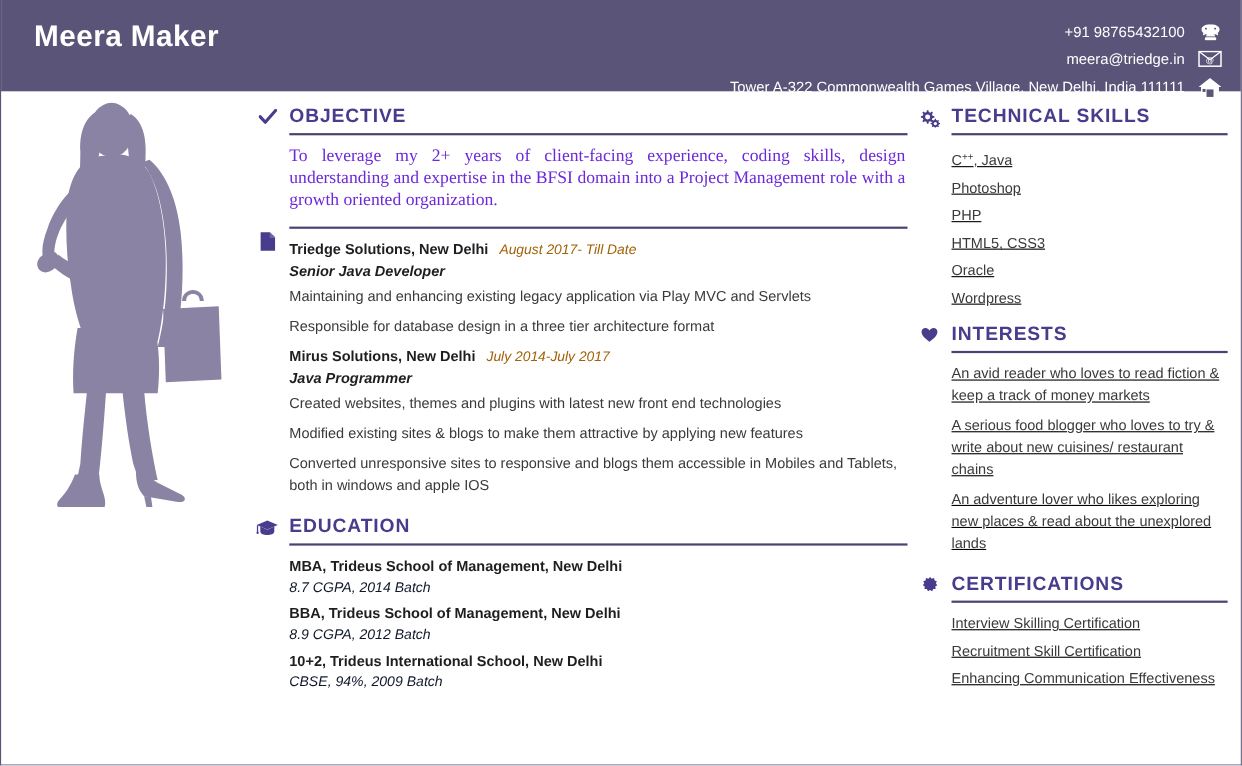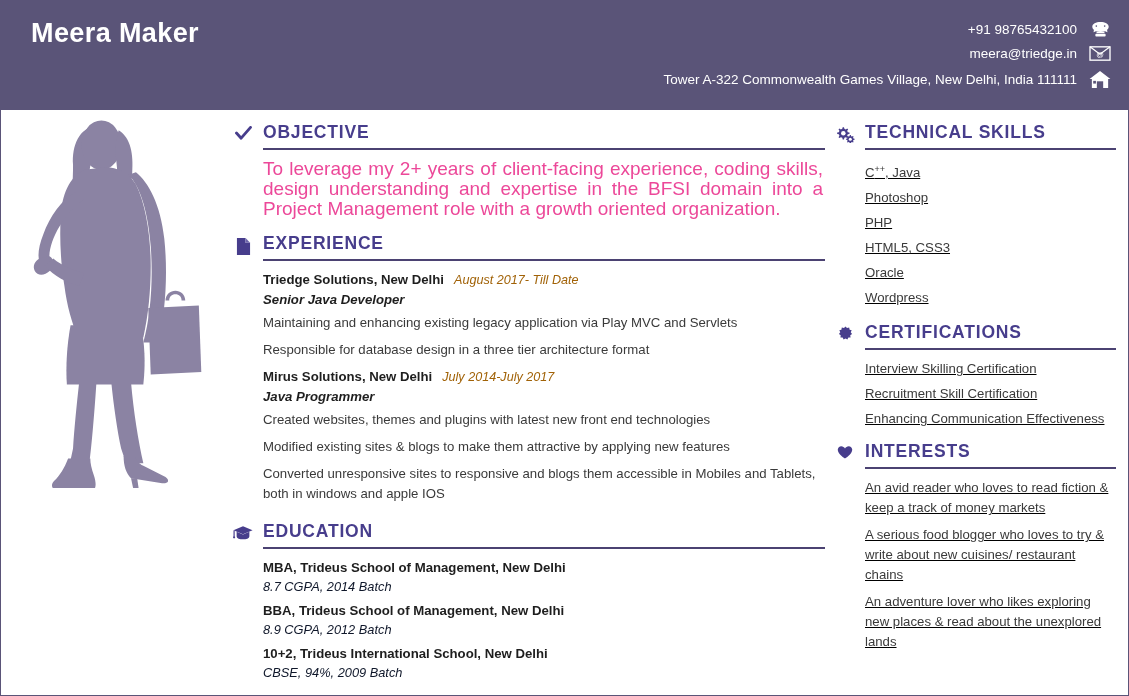--- a/index.html
+++ b/index.html
@@ -18,21 +18,21 @@
     height: 696px;
     background: #ffffff;
     border-left: 1px solid #5a5478;
     border-right: 1px solid #5a5478;
     border-bottom: 1px solid #5a5478;
   }
 
   
   .header {
     position: relative;
-    height: 110px;
+    height: 83px;
     background: #5a5478;
     padding: 8px 14px 0 30px;
     display: flex;
     align-items: flex-start;
     justify-content: space-between;
   }
 
   .name {
     color: #ffffff;
     font-size: 27px;
@@ -121,25 +121,26 @@
   }
 
   .sec-rule {
     height: 2px;
     background: #4b4272;
     margin-bottom: 9px;
   }
 
   
   .objective-text {
-    font-size: 19px;
-    color: #ec4899;
+    font-size: 16px;
+    color: #6d28d9;
     line-height: 20px;
     text-align: justify;
     padding-right: 2px;
+    font-family: Liberation Serif, serif;
   }
 
   .job { margin-bottom: 2px; }
 
   .job-head {
     font-size: 13.2px;
     color: #1e1e1e;
     font-weight: bold;
     line-height: 19px;
   }
@@ -314,21 +315,20 @@
 
       <div class="section" style="margin-top:14px;">
         <div class="sec-icon">
           <svg width="15" height="19" viewBox="0 0 16 20">
             <path d="M1 1 L10 1 L15 6 L15 19 L1 19 Z" fill="#473d8c"></path>
             <path d="M10 1 L10 6 L15 6 Z" fill="#ffffff"></path>
             <path d="M10 1 L15 6 L10 6 Z" fill="#6b63a8"></path>
           </svg>
         </div>
         <div class="sec-body">
-          <div class="sec-title">EXPERIENCE</div>
           <div class="sec-rule"></div>
 
           <div class="job">
             <div class="job-head">
               <span>Triedge Solutions, New Delhi</span><span class="job-dates">August 2017- Till Date</span>
             </div>
             <div class="job-role">Senior Java Developer</div>
             <div class="bullet">Maintaining and enhancing existing legacy application via Play MVC and Servlets</div>
             <div class="bullet">Responsible for database design in a three tier architecture format</div>
           </div>
@@ -397,49 +397,49 @@
             <div class="side-item"><span>C</span><sup>++</sup><span>, Java</span></div>
             <div class="side-item">Photoshop</div>
             <div class="side-item">PHP</div>
             <div class="side-item">HTML5, CSS3</div>
             <div class="side-item">Oracle</div>
             <div class="side-item">Wordpress</div>
           </div>
         </div>
       </div>
 
+      <div class="section" style="margin-top:7px;">
+        <div class="sec-icon">
+          <svg width="16" height="15" viewBox="0 0 17 15">
+            <path fill="#473d8c" d="M8.5 14 C8.5 14 0.8 9.3 0.8 4.7 C0.8 2.3 2.6 0.8 4.6 0.8 C6.2 0.8 7.7 1.8 8.5 3.2 C9.3 1.8 10.8 0.8 12.4 0.8 C14.4 0.8 16.2 2.3 16.2 4.7 C16.2 9.3 8.5 14 8.5 14 Z"></path>
+          </svg>
+        </div>
+        <div class="sec-body">
+          <div class="sec-title">INTERESTS</div>
+          <div class="sec-rule"></div>
+          <div class="side-list">
+            <div class="side-item para">An avid reader who loves to read fiction &amp; keep a track of money markets</div>
+            <div class="side-item para">A serious food blogger who loves to try &amp; write about new cuisines/ restaurant chains</div>
+            <div class="side-item para">An adventure lover who likes exploring new places &amp; read about the unexplored lands</div>
+          </div>
+        </div>
+      </div>
+
       <div class="section" style="margin-top:9px;">
         <div class="sec-icon">
           <svg width="15" height="15" viewBox="0 0 16 16">
             <path fill="#473d8c" d="M8 0.5 L9.6 2.2 L11.9 1.6 L12.4 3.9 L14.6 4.6 L13.6 6.7 L15 8.5 L13.1 9.9 L13.4 12.2 L11.1 12.3 L10 14.4 L8 13.3 L6 14.4 L4.9 12.3 L2.6 12.2 L2.9 9.9 L1 8.5 L2.4 6.7 L1.4 4.6 L3.6 3.9 L4.1 1.6 L6.4 2.2 Z"></path>
           </svg>
         </div>
         <div class="sec-body">
           <div class="sec-title">CERTIFICATIONS</div>
           <div class="sec-rule"></div>
           <div class="side-list">
             <div class="side-item">Interview Skilling Certification</div>
             <div class="side-item">Recruitment Skill Certification</div>
             <div class="side-item">Enhancing Communication Effectiveness</div>
           </div>
         </div>
       </div>
 
-      <div class="section" style="margin-top:7px;">
-        <div class="sec-icon">
-          <svg width="16" height="15" viewBox="0 0 17 15">
-            <path fill="#473d8c" d="M8.5 14 C8.5 14 0.8 9.3 0.8 4.7 C0.8 2.3 2.6 0.8 4.6 0.8 C6.2 0.8 7.7 1.8 8.5 3.2 C9.3 1.8 10.8 0.8 12.4 0.8 C14.4 0.8 16.2 2.3 16.2 4.7 C16.2 9.3 8.5 14 8.5 14 Z"></path>
-          </svg>
-        </div>
-        <div class="sec-body">
-          <div class="sec-title">INTERESTS</div>
-          <div class="sec-rule"></div>
-          <div class="side-list">
-            <div class="side-item para">An avid reader who loves to read fiction &amp; keep a track of money markets</div>
-            <div class="side-item para">A serious food blogger who loves to try &amp; write about new cuisines/ restaurant chains</div>
-            <div class="side-item para">An adventure lover who likes exploring new places &amp; read about the unexplored lands</div>
-          </div>
-        </div>
-      </div>
-
     </div>
   </div>
 </div>
 
 </body></html>

